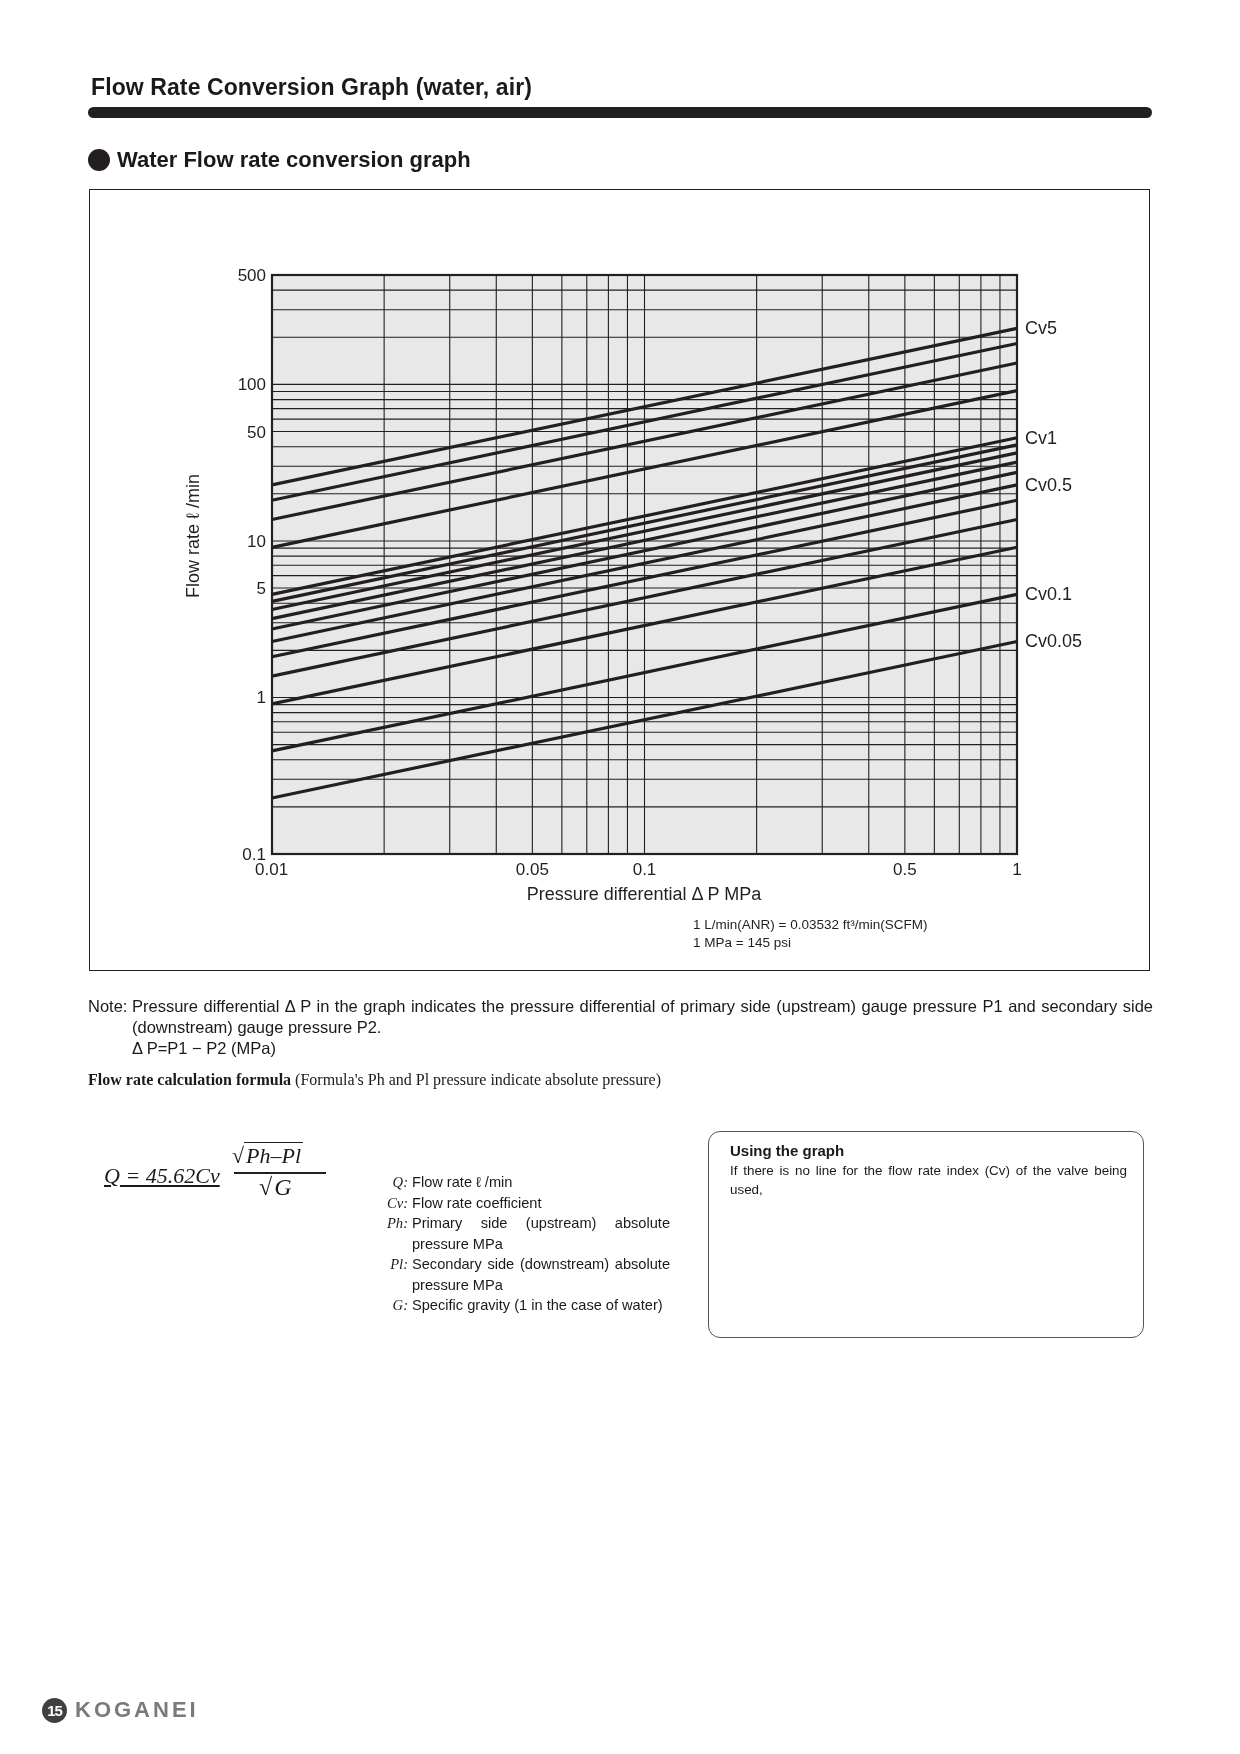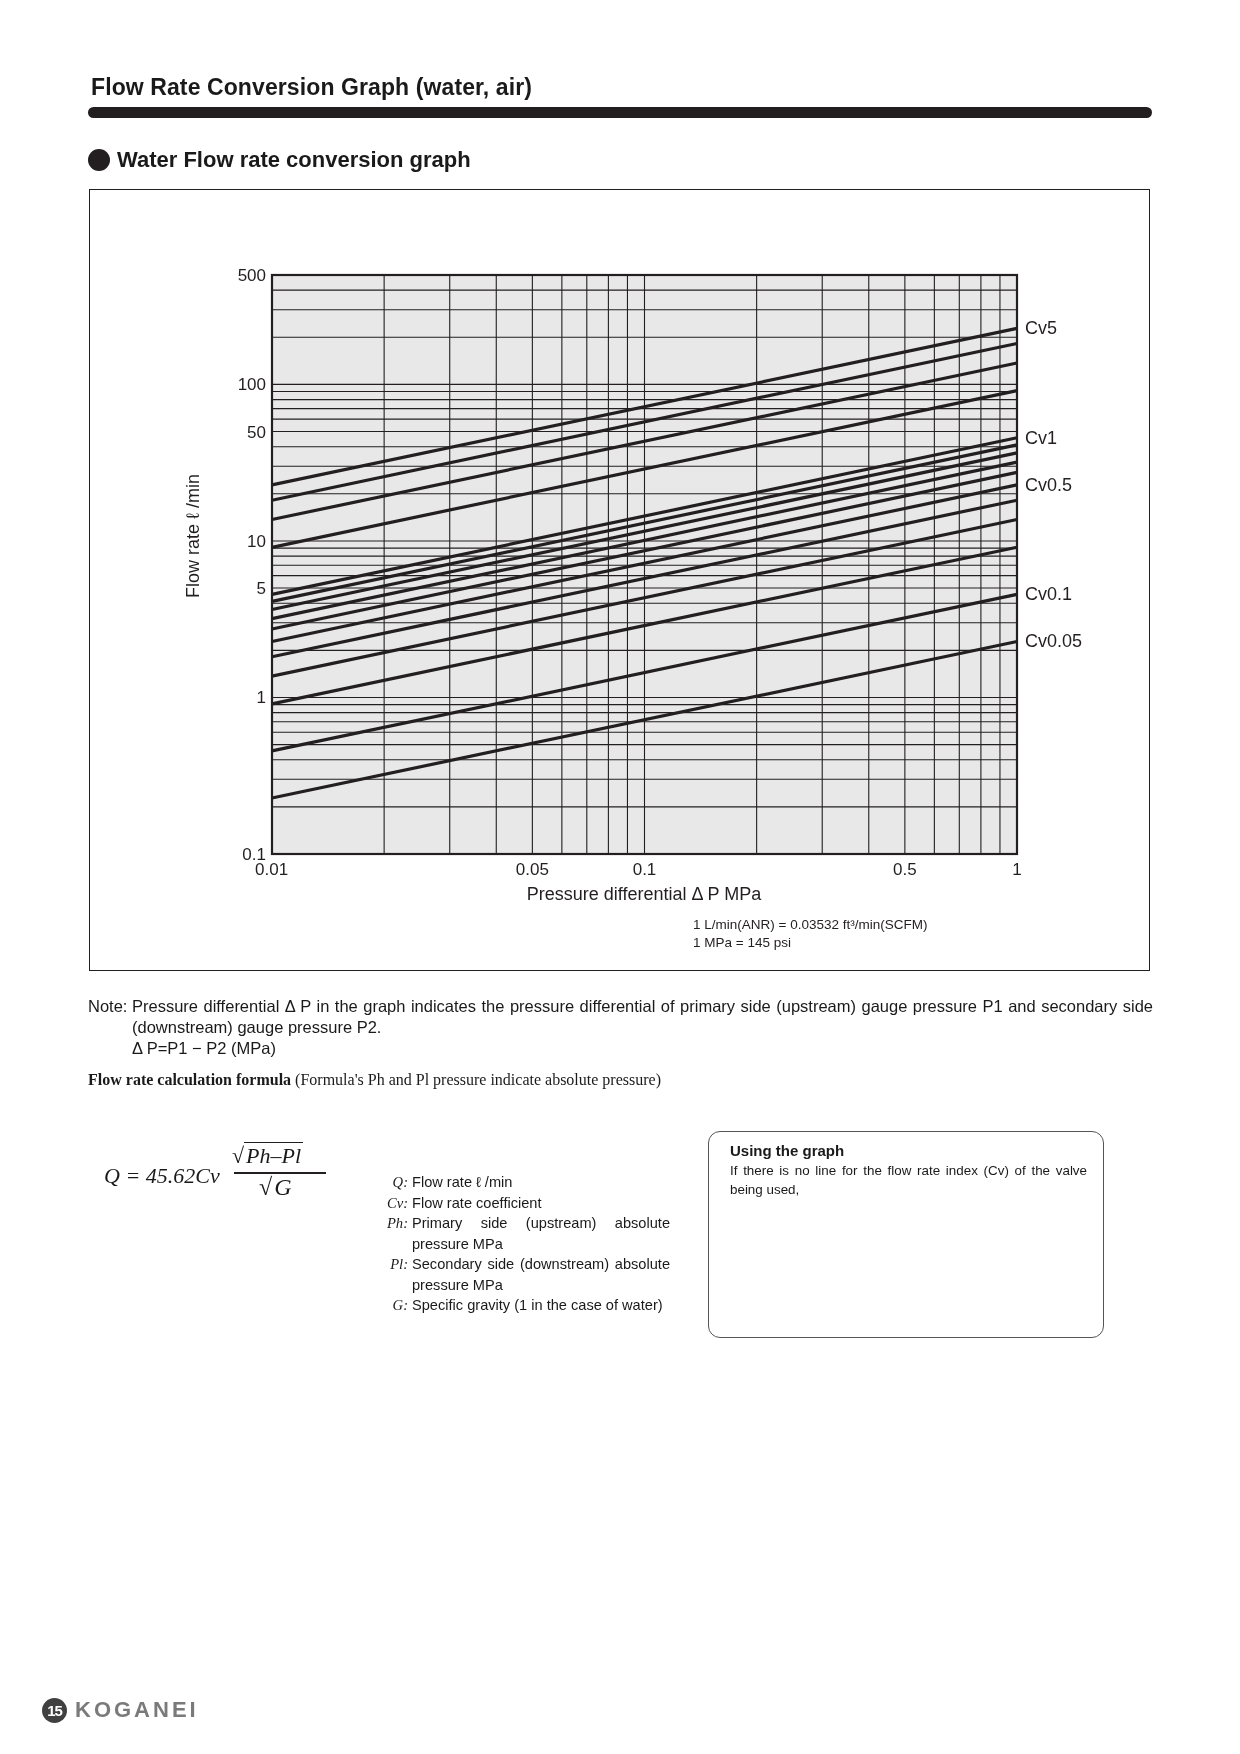--- a/index.html
+++ b/index.html
@@ -16,31 +16,31 @@
   .axlabel { font-family: "Liberation Sans", sans-serif; font-size: 18px; fill: #231f20; }
   .cvlabel { font-family: "Liberation Sans", sans-serif; font-size: 18px; fill: #231f20; }
   .conv { font-family: "Liberation Sans", sans-serif; font-size: 13.5px; fill: #231f20; }
   #note { left: 88px; top: 996px; width: 1065px; font-size: 16.5px; line-height: 21px; }
   #note .row { display: flex; }
   #note .lbl { width: 44px; flex: none; }
   #note .txt { flex: 1; text-align: justify; }
   #formula-title { left: 88px; top: 1071px; font-size: 16px; font-family: Liberation Serif, serif; }
   #formula-title b { font-weight: bold; }
   #formula { left: 104px; top: 1143px; font-family: "Liberation Serif", serif; font-style: italic; font-size: 22px; }
-  #formula .eq { position: absolute; left: 0; top: 20px; white-space: nowrap; }
+  #formula .eq { position: absolute; left: 0; top: 20px; white-space: nowrap; text-decoration: underline; }
   #formula .num { position: absolute; left: 128px; top: 0; white-space: nowrap; }
   #formula .bar { position: absolute; left: 130px; top: 29px; width: 92px; height: 1.5px; background: #231f20; }
   #formula .den { position: absolute; left: 155px; top: 31px; font-size: 24px; white-space: nowrap; }
   #formula .sqrt { font-style: normal; }
   #formula .over { border-top: 1.3px solid #231f20; padding: 0 2px; }
   #var-list { left: 370px; top: 1172px; width: 300px; font-size: 14.6px; line-height: 20.5px; }
   #var-list .v { display: flex; }
   #var-list .sym { width: 42px; flex: none; text-align: right; font-family: "Liberation Serif", serif; font-style: italic; padding-right: 4px; box-sizing: border-box; }
   #var-list .desc { flex: 1; text-align: justify; }
-  #using-box { left: 708px; top: 1131px; width: 396px; height: 207px; border: 1.3px solid #555; border-radius: 12px; box-sizing: border-box; padding: 10px 16px 0 21px; font-size: 13.4px; line-height: 19px; }
+  #using-box { left: 708px; top: 1131px; width: 436px; height: 207px; border: 1.3px solid #555; border-radius: 12px; box-sizing: border-box; padding: 10px 16px 0 21px; font-size: 13.4px; line-height: 19px; }
   #using-box .h { font-weight: bold; font-size: 15px; line-height: 18px; margin-bottom: 1px; }
   #using-box .p { text-align: justify; }
   #using-box .ex { margin-top: 7px; font-size: 13px; line-height: 20px; }
   #using-box .ex div { white-space: nowrap; }
   #footer { left: 42px; top: 1697px; display: flex; align-items: center; }
   #page-badge { width: 25px; height: 25px; border-radius: 50%; background: #404040; color: #fff; font-size: 15px; font-weight: bold; display: flex; align-items: center; justify-content: center; letter-spacing: -1px; }
   #brand { margin-left: 8px; font-size: 22px; font-weight: bold; color: #7a7a7a; letter-spacing: 3px; }
 </style>
 </head>
 <body>

